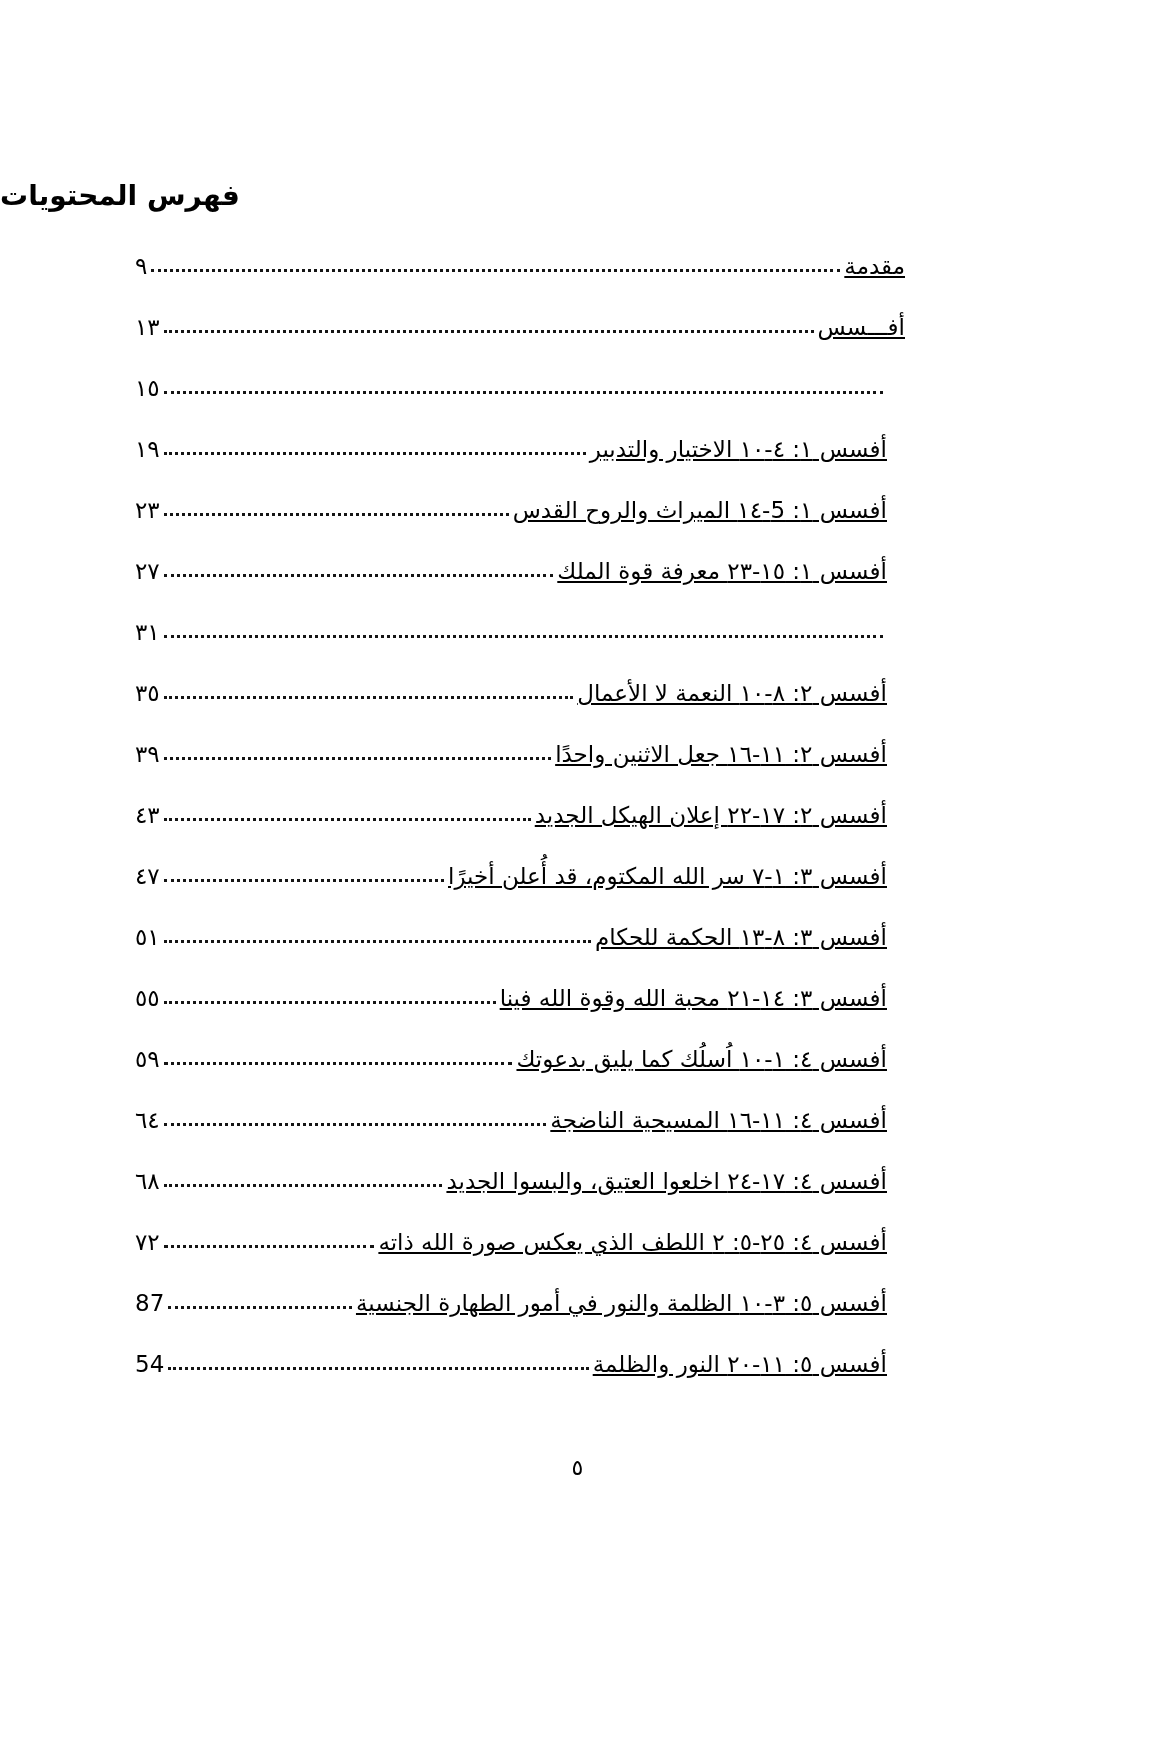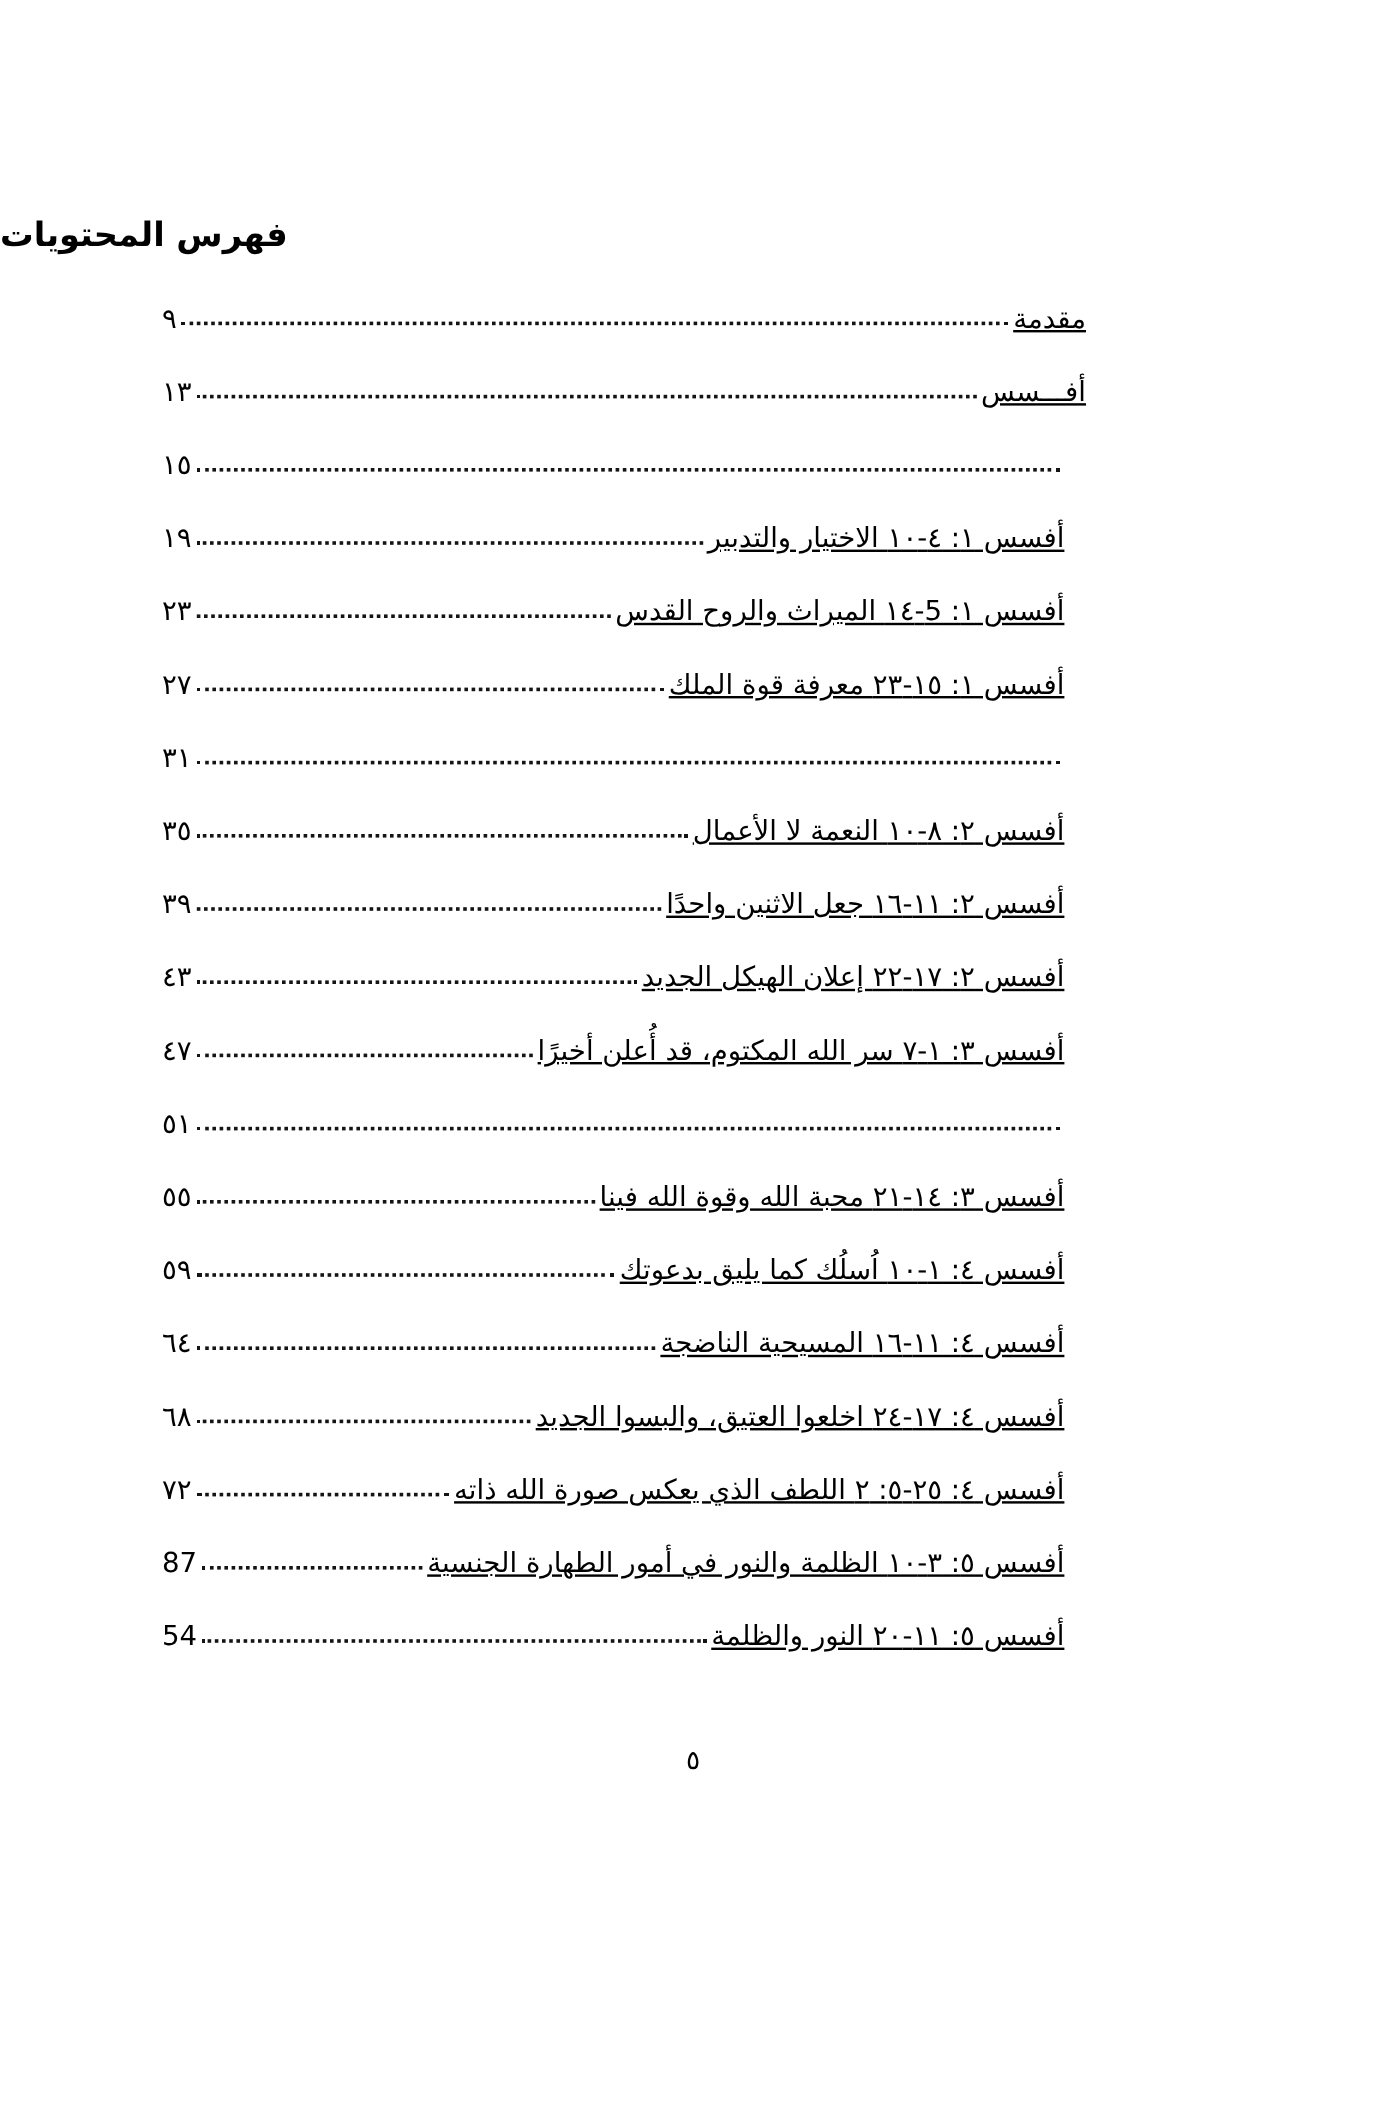--- a/index.html
+++ b/index.html
@@ -129,20 +129,21 @@
       <span class="toc-page">٤٣</span>
     </div>
 
     <div class="toc-row indent">
       <span class="toc-label">أفسس ٣: ١-٧ سر الله المكتوم، قد أُعلن أخيرًا</span>
       <span class="toc-dots"></span>
       <span class="toc-page">٤٧</span>
     </div>
 
     <div class="toc-row indent">
+      <span class="toc-label">أفسس ٣: ٨-١٣ الحكمة للحكام</span>
       <span class="toc-dots"></span>
       <span class="toc-page">٥١</span>
     </div>
 
     <div class="toc-row indent">
       <span class="toc-label">أفسس ٣: ١٤-٢١ محبة الله وقوة الله فينا</span>
       <span class="toc-dots"></span>
       <span class="toc-page">٥٥</span>
     </div>
 

